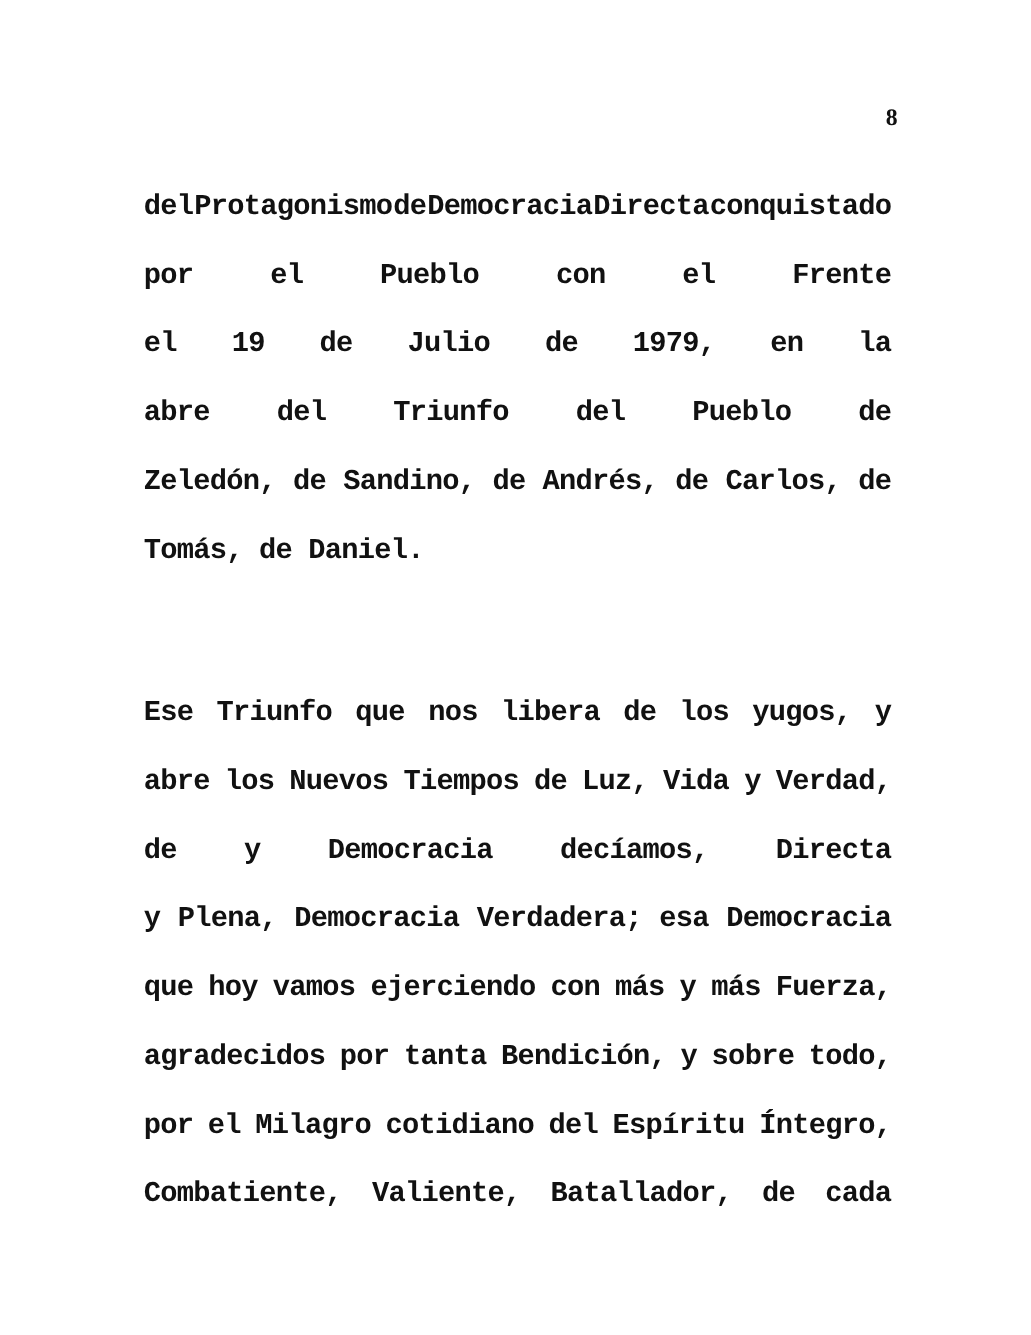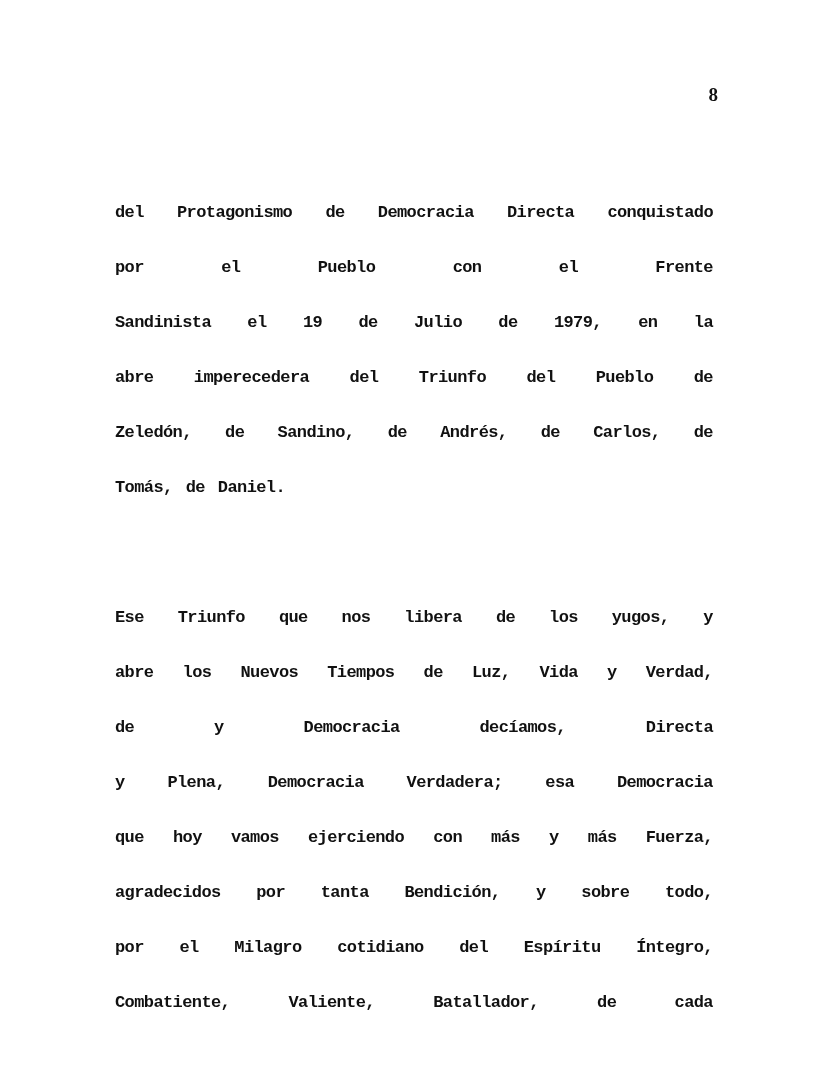--- a/index.html
+++ b/index.html
@@ -23,23 +23,22 @@
       font-family: "Liberation Serif", "DejaVu Serif", serif;
       font-weight: bold;
       font-size: 19px;
     }
     .body-text {
       position: absolute;
       left: 115px;
       width: 598px;
       font-family: "Liberation Mono", "DejaVu Sans Mono", monospace;
       font-weight: bold;
-      font-size: 17px;
+      font-size: 23px;
       letter-spacing: -0.6px;
-      margin-top: 48px;
     }
     .line {
       display: block;
       height: 55px;
       line-height: 36px;
       text-align: justify;
       text-align-last: justify;
       white-space: nowrap;
     }
     .line.last {
@@ -78,35 +77,33 @@
         <span>por</span>
         <span>el</span>
         <span>Pueblo</span>
         <span>con</span>
         <span>el</span>
         <span>Frente</span>
       </span>
     </span>
   <span class="line">
       <span class="line-inner">
-        <span>Sandinista</span>
         <span>el</span>
         <span>19</span>
         <span>de</span>
         <span>Julio</span>
         <span>de</span>
         <span>1979,</span>
         <span>en</span>
         <span>la</span>
       </span>
     </span>
   <span class="line">
       <span class="line-inner">
         <span>abre</span>
-        <span>imperecedera</span>
         <span>del</span>
         <span>Triunfo</span>
         <span>del</span>
         <span>Pueblo</span>
         <span>de</span>
       </span>
     </span>
   <span class="line">
       <span class="line-inner">
         <span>Zeledón,</span>

